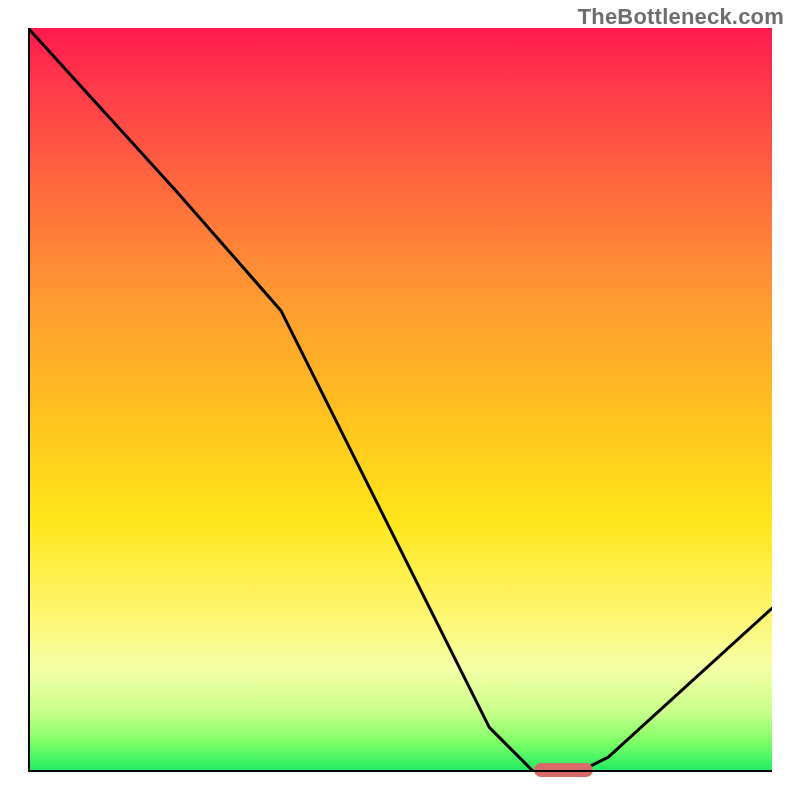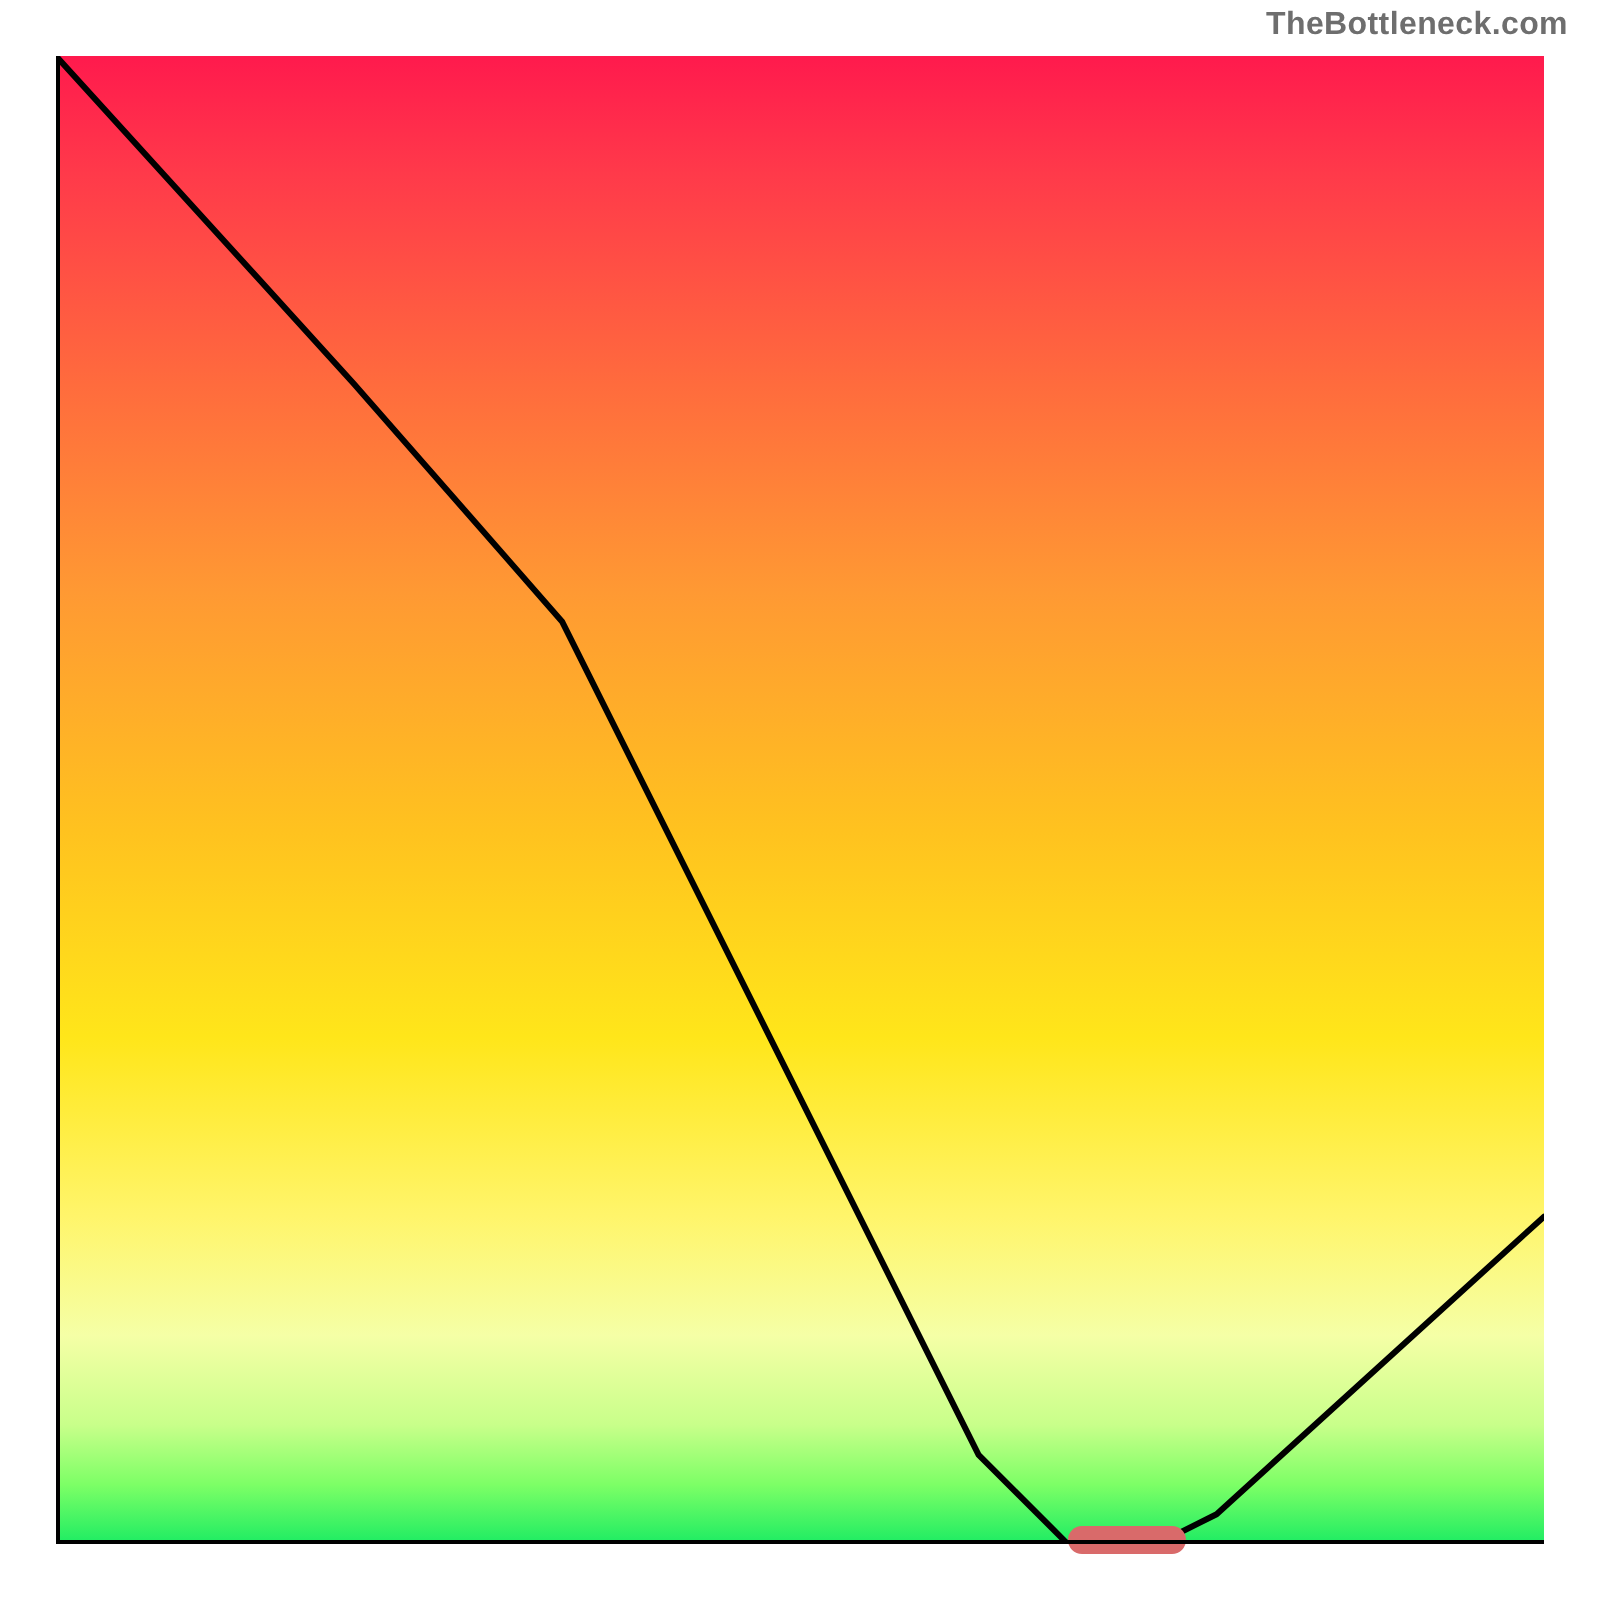--- a/index.html
+++ b/index.html
@@ -12,21 +12,21 @@
   }
   .container {
     position: relative;
     width: 800px;
     height: 800px;
   }
   .watermark {
     position: absolute;
     top: 4px;
     right: 16px;
-    font-size: 16px;
+    font-size: 22px;
     font-weight: 600;
     color: #6e6e6e;
     letter-spacing: 0.2px;
   }
   .plot-area {
     position: absolute;
     left: 28px;
     top: 28px;
     width: 744px;
     height: 744px;

